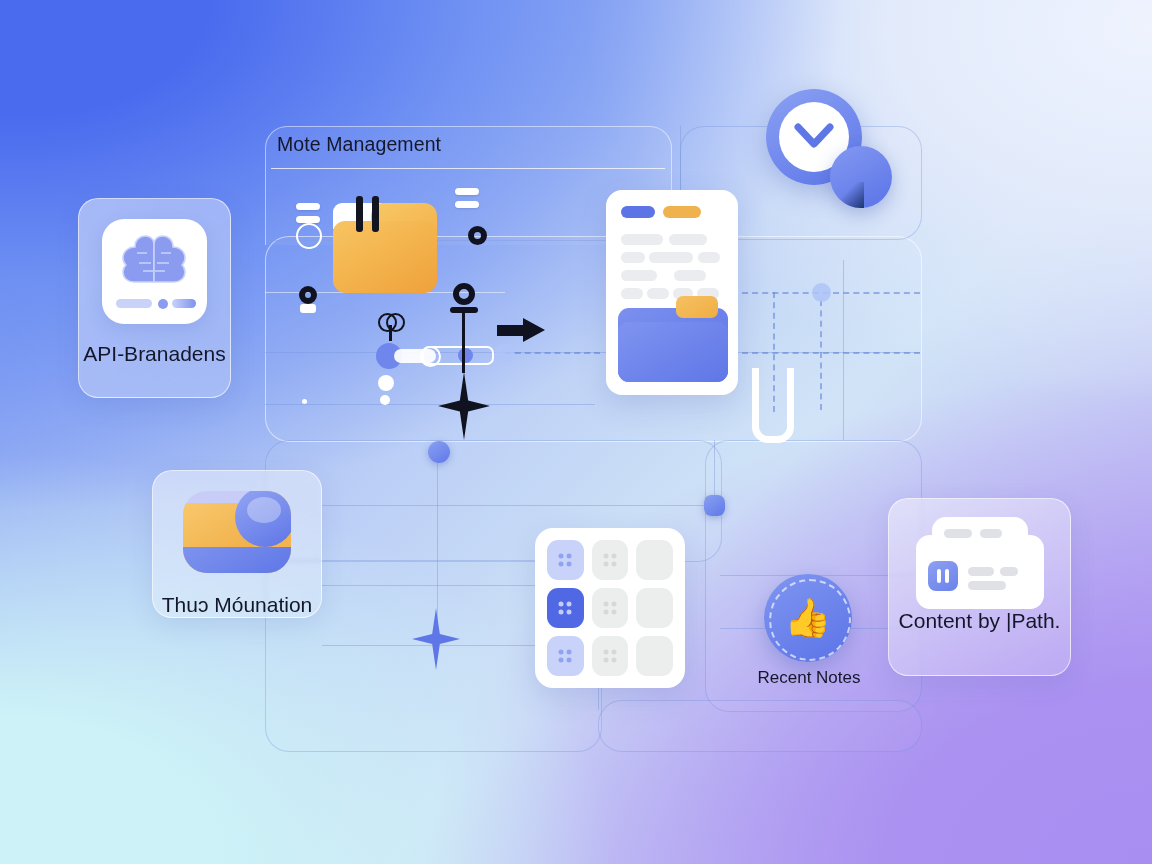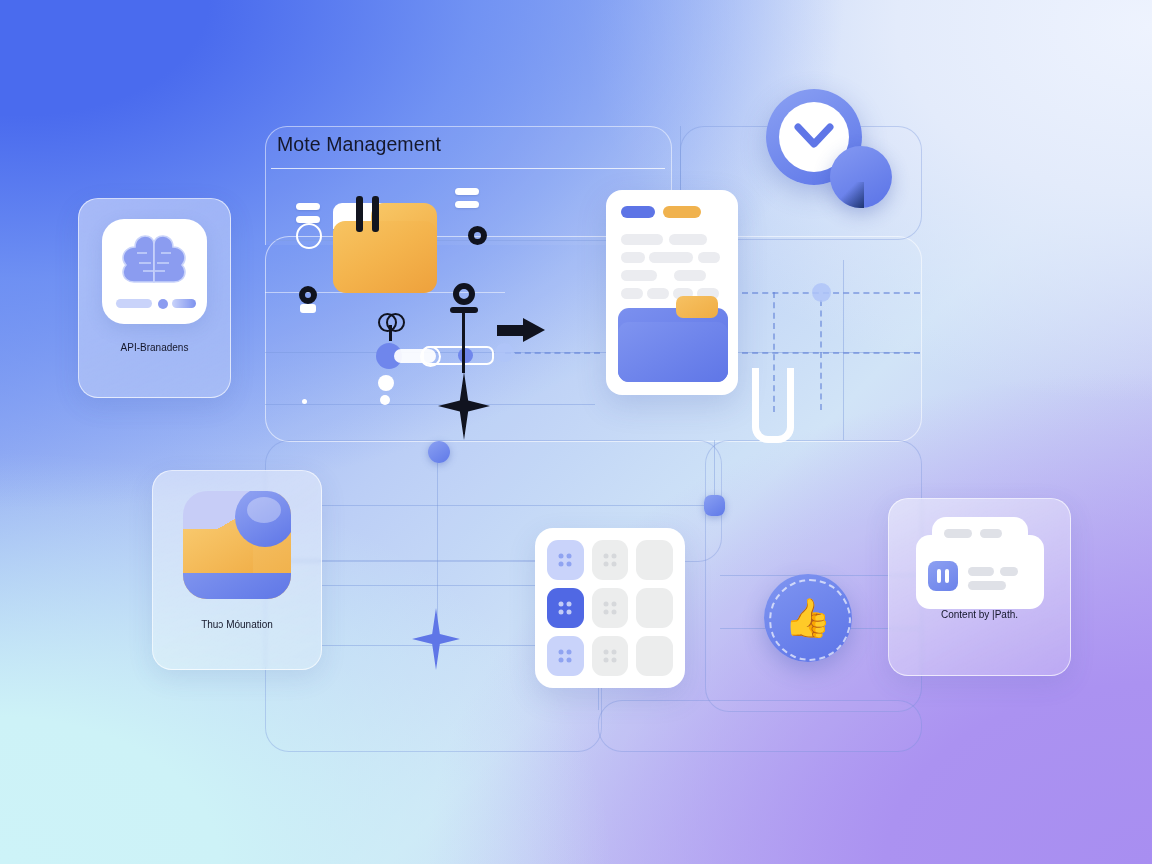--- a/index.html
+++ b/index.html
@@ -138,37 +138,37 @@
   #thumbBadge .dash{position:absolute;left:5px;top:5px;width:78px;height:78px;border-radius:50%;
     border:2px dashed rgba(255,255,255,.65);}
   #thumbBadge .glyph{position:absolute;left:50%;top:50%;transform:translate(-50%,-50%);font-size:38px;color:#fff;line-height:1;}
   #thumbLabel{position:absolute;left:700px;top:668px;width:218px;text-align:center;font-size:17px;color:#14172a;}
 
   
   .fcard{position:absolute;border-radius:20px;border:1px solid rgba(255,255,255,.62);
     background:linear-gradient(150deg,rgba(255,255,255,.46),rgba(255,255,255,.2));
     backdrop-filter:blur(2px);box-shadow:0 8px 26px rgba(60,85,165,.12);
     display:flex;flex-direction:column;align-items:center;}
-  .fcard .label{font-size:10px;color:#14172a;text-align:center;white-space:nowrap;}
+  .fcard .label{font-size:21px;color:#14172a;text-align:center;white-space:nowrap;}
 
   #cardBrain{left:78px;top:198px;width:153px;height:200px;padding-top:20px;box-sizing:border-box;}
   #brainIcon{width:105px;height:105px;border-radius:22px;background:#fff;position:relative;
     box-shadow:0 6px 18px rgba(60,85,165,.14);}
   #brainIcon .bar{position:absolute;bottom:16px;height:9px;border-radius:5px;}
   #cardBrain .label{margin-top:18px;}
 
   #cardUser{left:920px;top:278px;width:152px;height:163px;padding-top:16px;box-sizing:border-box;}
   #userIcon{width:105px;height:95px;border-radius:16px;background:rgba(198,214,250,.8);position:relative;overflow:hidden;}
   #userIcon .head{position:absolute;left:50%;top:7px;transform:translateX(-50%);width:58px;height:58px;
     border-radius:50%;border:11px solid #14172a;box-sizing:border-box;background:#fff;}
   #userIcon .body{position:absolute;left:50%;bottom:-14px;transform:translateX(-50%);width:96px;height:56px;
     border-radius:48px 48px 12px 12px;background:linear-gradient(150deg,#8e9ff0,#6d84ea);}
   #cardUser .label{margin-top:14px;}
 
-  #cardThumb{left:152px;top:470px;width:170px;height:200px;padding-top:20px;box-sizing:border-box;}
+  #cardThumb{left:152px;top:470px;width:170px;height:148px;padding-top:20px;box-sizing:border-box;}
   #thumbIcon{width:108px;height:108px;border-radius:24px;position:relative;overflow:hidden;
     background:linear-gradient(150deg,#c7cdf7 0%,#c7cdf7 34%,#f5c167 34%,#f0ae45 100%);}
   #thumbIcon .sq{position:absolute;left:0;bottom:26px;width:70px;height:44px;border-radius:0 18px 0 0;
     background:linear-gradient(150deg,#f8c86c,#f1b04a);}
   #thumbIcon .base{position:absolute;left:0;bottom:0;width:108px;height:26px;
     background:linear-gradient(150deg,#7e93ee,#5f77e7);}
   #thumbIcon .orb{position:absolute;right:-4px;top:-4px;width:60px;height:60px;border-radius:50%;
     background:linear-gradient(150deg,#94a6f3,#5d75e7);}
   #thumbIcon .orb::after{content:"";position:absolute;left:12px;top:10px;width:34px;height:26px;border-radius:50%;
     background:rgba(255,255,255,.33);}
@@ -370,20 +370,21 @@
           <i></i>
         </div>
       </div>
     <div class="gcell" style="background:#eceded;"></div>
   </div>
 
   <div id="thumbBadge">
     <div class="dash"></div>
     <div class="glyph">👍</div>
   </div>
+  <div id="thumbLabel">Recent Notes</div>
 
   <div class="fcard" id="cardBrain">
     <div id="brainIcon">
       <svg width="78" height="58" viewBox="0 0 78 58" style="position:absolute;left:13px;top:16px;">
         <g fill="#8b9cf0" stroke="#c9d3fa" stroke-width="1.6">
           <path d="M20 12c-7 0-12 5-12 11 0 3 1 5 3 7-2 2-3 4-3 7 0 6 5 10 11 10h20V9c0-5-4-8-9-8-5 0-10 4-10 11z"></path>
           <path d="M58 12c7 0 12 5 12 11 0 3-1 5-3 7 2 2 3 4 3 7 0 6-5 10-11 10H39V9c0-5 4-8 9-8 5 0 10 4 10 11z"></path>
         </g>
         <g stroke="#c9d3fa" stroke-width="1.6" fill="none">
           <path d="M22 18h10M24 28h12M28 36h10M56 18H46M54 28H42M50 36H40"></path>

